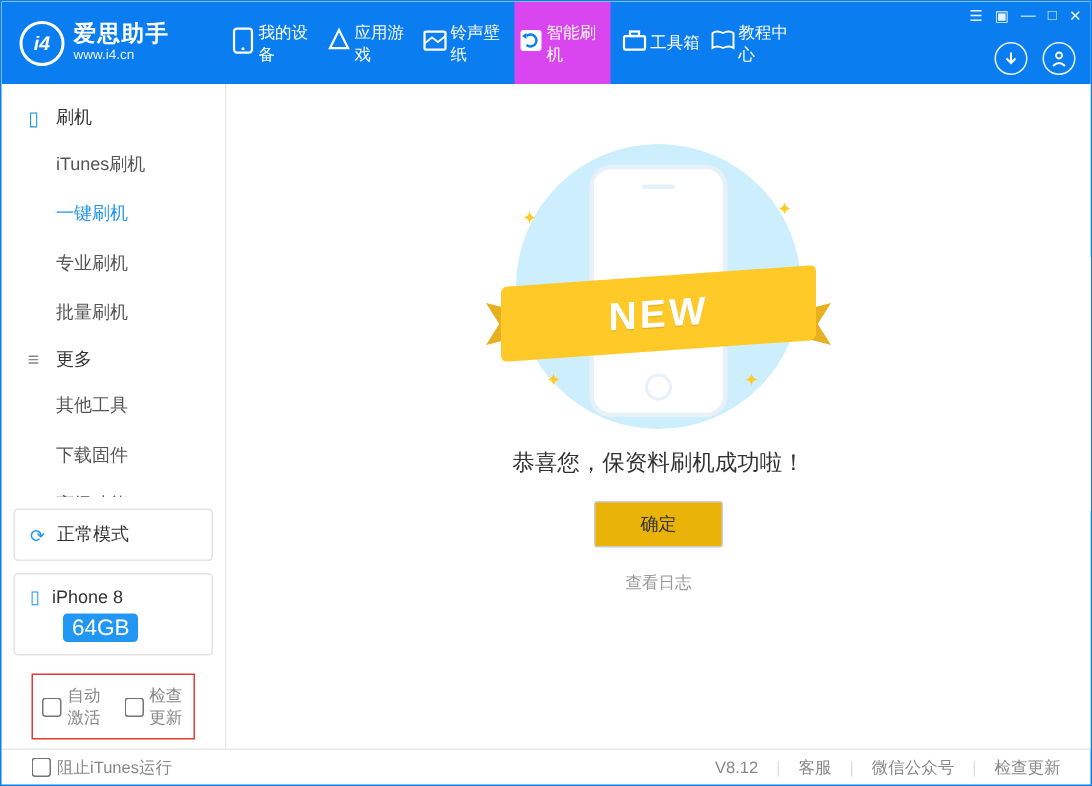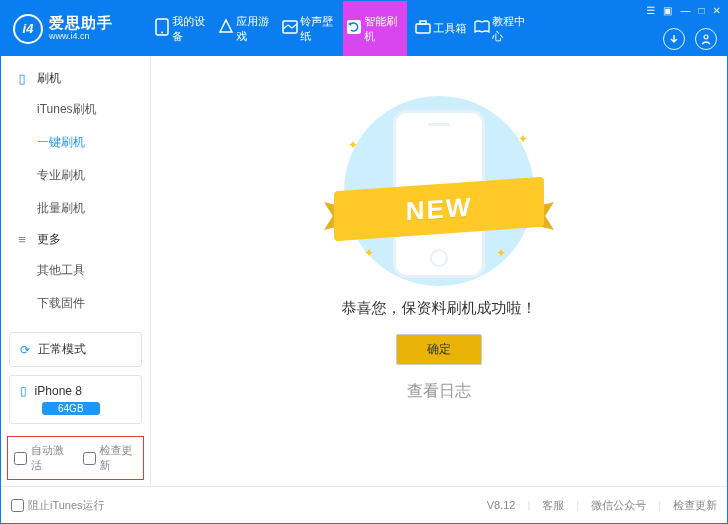--- a/index.html
+++ b/index.html
@@ -35,23 +35,23 @@
 .side-group .gicon { color: #2296f3; font-size: 13px; width: 14px; text-align: center; }
 .side-group.more .gicon { color: #888; }
 .side-item { padding: 8px 14px 8px 36px; color: #555; cursor: pointer; font-size: 12px; }
 .side-item.active { color: #2296f3; }
 
 .mode-box { margin: 8px; border: 1px solid #e3e3e3; border-radius: 3px; padding: 8px 10px; display: flex; align-items: center; gap: 8px; color: #333; }
 .mode-box .refresh { color: #2296f3; }
 
 .device-box { margin: 0 8px 8px; border: 1px solid #e3e3e3; border-radius: 3px; padding: 8px 10px; }
 .device-box .drow { display: flex; align-items: center; gap: 8px; color: #333; }
-.device-box .badge { display: inline-block; background: #2296f3; color: #fff; font-size: 10px; padding: 1px 16px; border-radius: 3px; margin-top: 4px; margin-left: 22px; }
-
-.opts-row { border: 1.5px solid #e53935; margin: 4px 6px 6px; padding: 6px 6px; display: flex; gap: 14px; align-items: center; color: #888; font-size: 11px; }
+.device-box .badge { display: inline-block; background: #2296f3; color: #fff; font-size: 15px; padding: 1px 6px; border-radius: 3px; margin-top: 4px; margin-left: 22px; }
+
+.opts-row { border: 1.5px solid #e53935; margin: 4px 20px 6px; padding: 6px 6px; display: flex; gap: 14px; align-items: center; color: #888; font-size: 11px; }
 .opts-row label { display: flex; align-items: center; gap: 4px; cursor: pointer; }
 .opts-row input { accent-color: #2296f3; }
 
 
 .main { flex: 1; display: flex; flex-direction: column; align-items: center; justify-content: flex-start; padding-top: 40px; background: #fff; }
 .illus { width: 230px; height: 185px; position: relative; margin-bottom: 18px; }
 .burst { width: 190px; height: 190px; background: #cdeffd; border-radius: 50%; margin: 0 auto; position: relative; overflow: visible; }
 .burst::before { content: ""; position: absolute; inset: -6px; background:
   repeating-conic-gradient(#cdeffd 0 12deg, #b8e7fb 12deg 24deg); border-radius: 50%; z-index: -1; opacity: .6; }
 .phone { position: absolute; left: 50%; top: 14px; transform: translateX(-50%); width: 92px; height: 168px; background: #fff; border: 3px solid #e8f1f7; border-radius: 14px; }
@@ -61,24 +61,24 @@
 .ribbon .band { position: absolute; inset: 0; background: #ffc928; transform: skewY(-4deg); border-radius: 4px; }
 .ribbon .txt { position: absolute; inset: 0; display: flex; align-items: center; justify-content: center; font-weight: 800; font-size: 26px; color: #fff; letter-spacing: 2px; text-shadow: 0 1px 0 rgba(0,0,0,.1); transform: skewY(-4deg); }
 .ribbon .tail { position: absolute; width: 22px; height: 28px; background: #e6b020; top: 18px; }
 .ribbon .tail.l { left: -10px; clip-path: polygon(0 0, 100% 20%, 100% 80%, 0 100%, 40% 50%); }
 .ribbon .tail.r { right: -10px; clip-path: polygon(0 20%, 100% 0, 60% 50%, 100% 100%, 0 80%); }
 .spark { position: absolute; color: #ffc928; font-size: 12px; }
 .s1 { left: 24px; top: 42px; } .s2 { right: 26px; top: 36px; } .s3 { left: 40px; top: 150px; } .s4 { right: 48px; top: 150px; }
 
 .msg { font-size: 15px; color: #333; margin-bottom: 16px; }
 .btn { border: 1px solid #ccc; background: #eab308; color: #333; font-size: 12px; padding: 6px 30px; cursor: pointer; border-radius: 2px; }
-.loglink { margin-top: 16px; color: #999; font-size: 16px; cursor: pointer; }
-
-
-.footer { height: 37px; border-top: 1px solid #e8e8e8; display: flex; align-items: center; padding: 0 10px; font-size: 11px; color: #888; }
+.loglink { margin-top: 16px; color: #999; font-size: 11px; cursor: pointer; }
+
+
+.footer { height: 24px; border-top: 1px solid #e8e8e8; display: flex; align-items: center; padding: 0 20px; font-size: 11px; color: #888; }
 .footer .left { display: flex; align-items: center; gap: 4px; }
 .footer .right { margin-left: auto; display: flex; align-items: center; gap: 12px; }
 .footer .sep { color: #ddd; }
 .footer a { color: #888; cursor: pointer; }
 </style>
 </head>
 <body>
 
 <div class="window">
 

